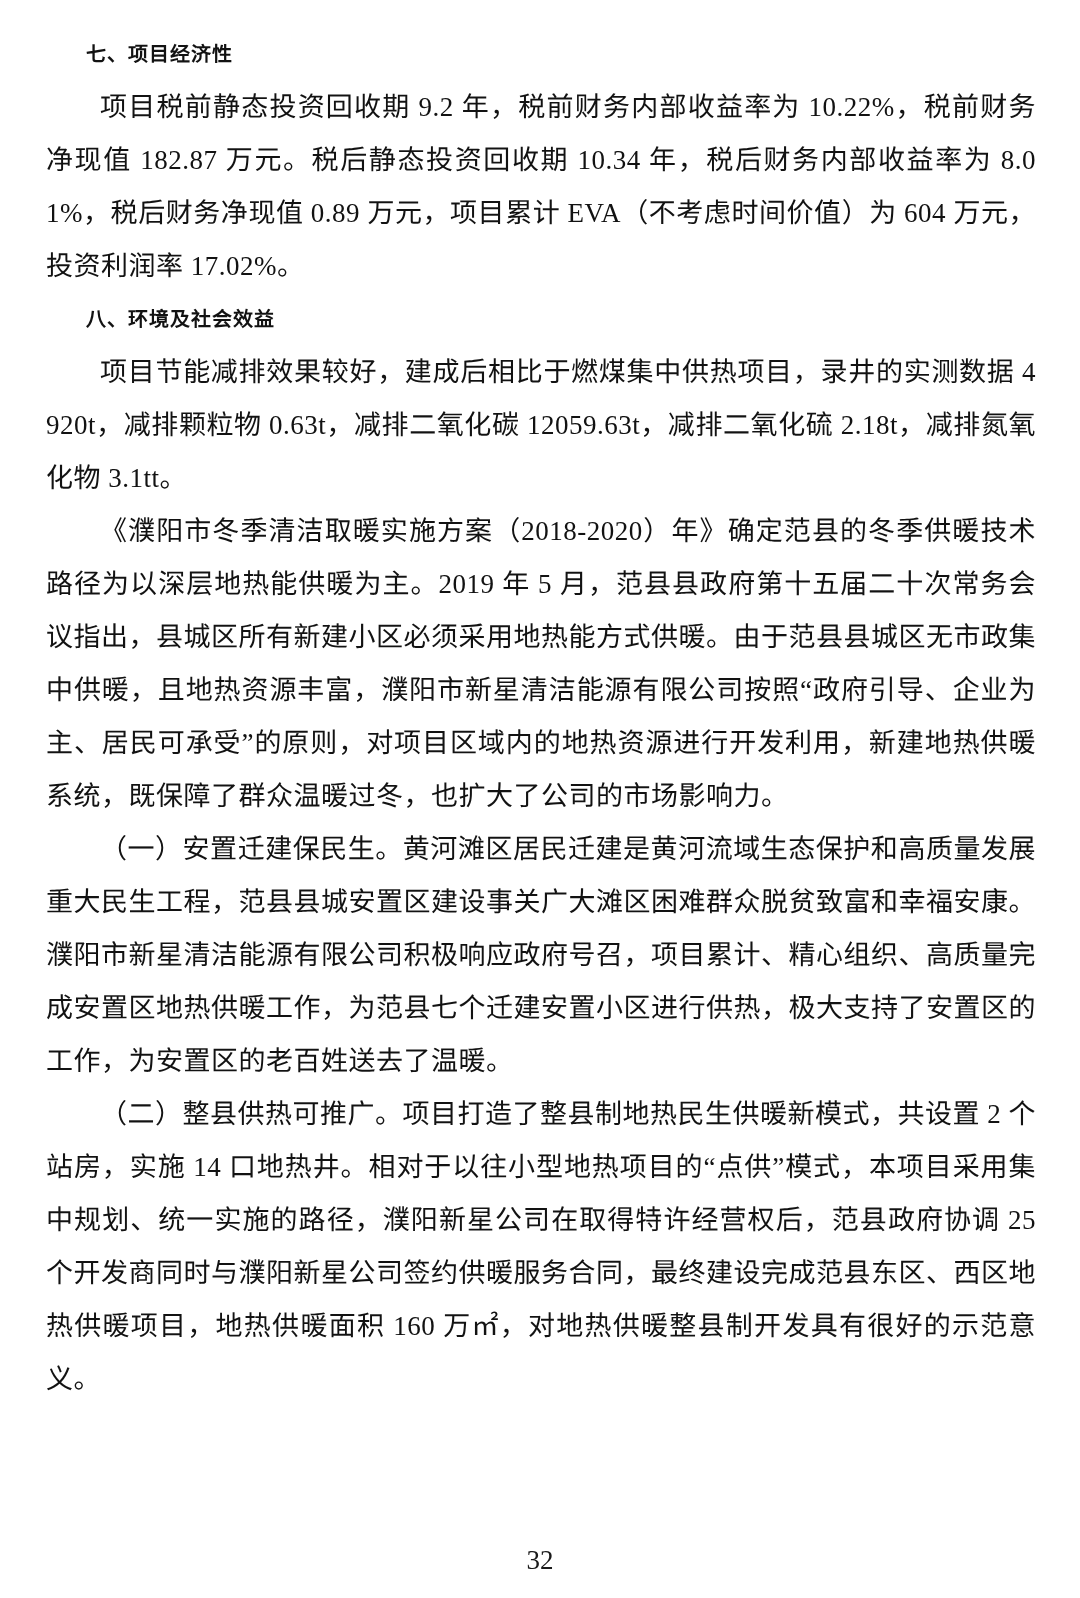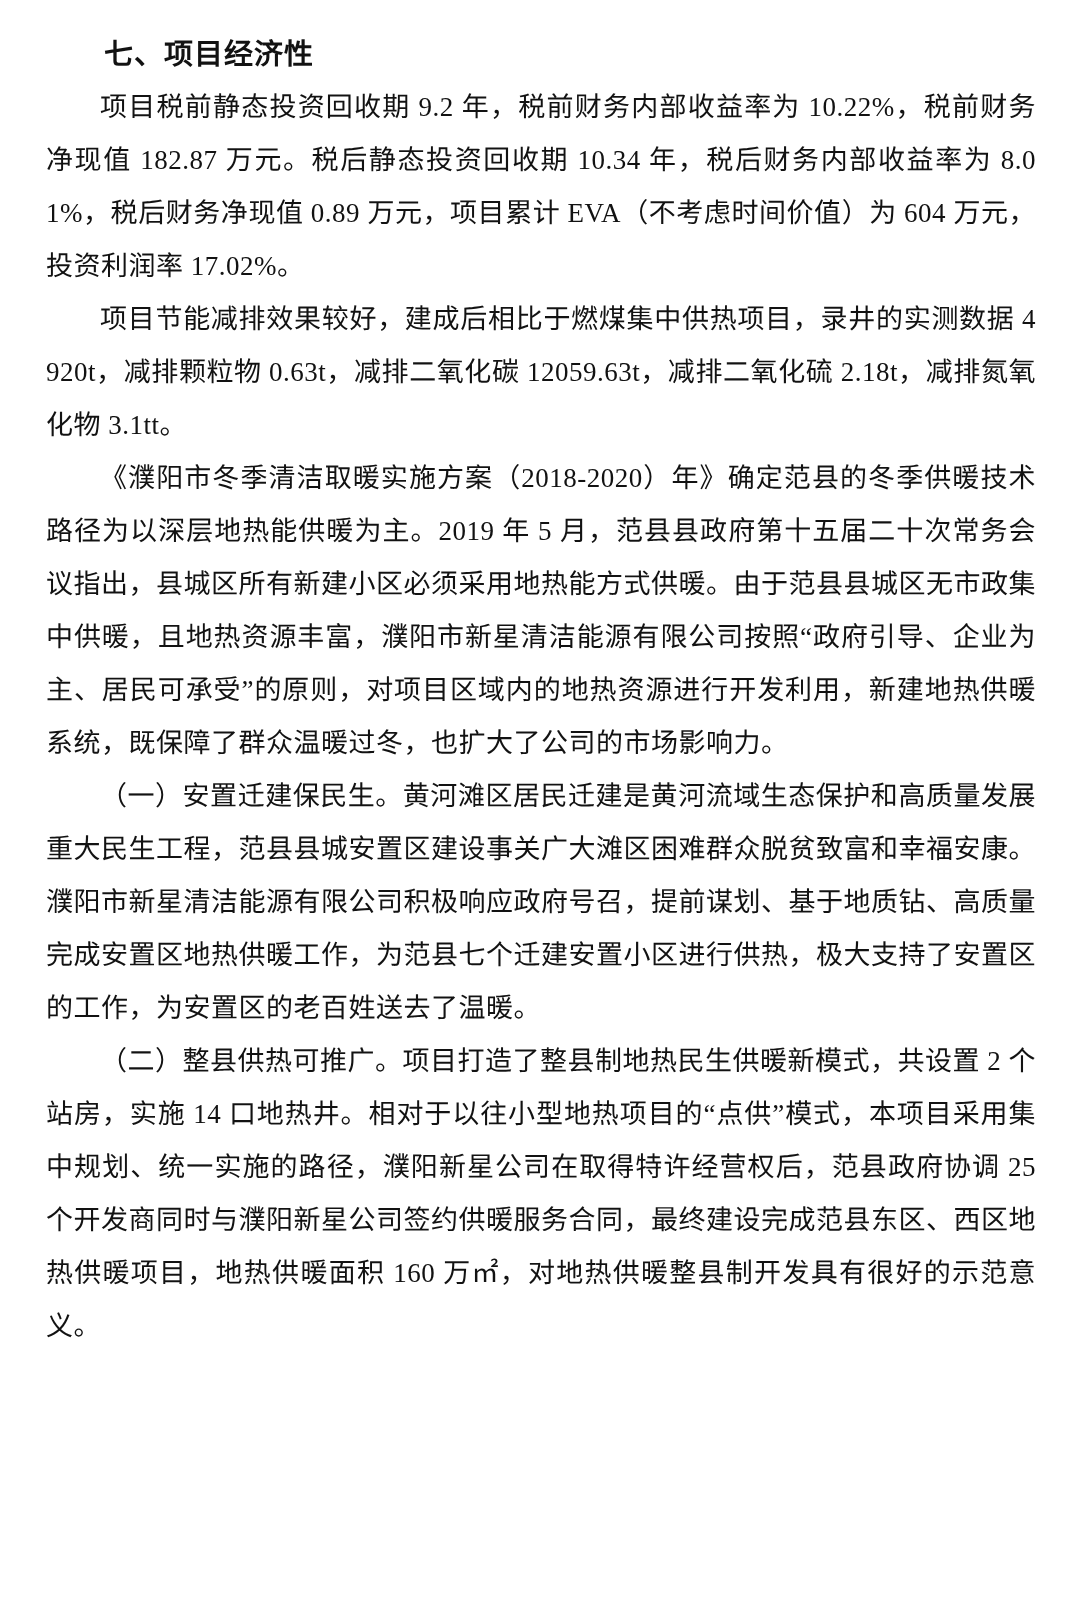--- a/index.html
+++ b/index.html
@@ -30,21 +30,21 @@
     text-align: justify;
     word-break: break-all;
   }
   .block {
     margin: 0;
     padding: 0;
     text-indent: 2em;
   }
   .heading {
     font-weight: bold;
-    font-size: 29px;
+    font-size: 20px;
     text-align: left;
     letter-spacing: 1px;
   }
   .para {
     letter-spacing: 0.5px;
   }
   .page-number {
     position: absolute;
     left: 0;
     right: 0;
@@ -55,18 +55,20 @@
     color: #1a1a1a;
   }
 </style>
 </head>
 <body>
 
 <div class="page">
   <div class="content">
     <h2 class="block heading">七、项目经济性</h2>
     <p class="block para">项目税前静态投资回收期 9.2 年，税前财务内部收益率为 10.22%，税前财务净现值 182.87 万元。税后静态投资回收期 10.34 年，税后财务内部收益率为 8.01%，税后财务净现值 0.89 万元，项目累计 EVA（不考虑时间价值）为 604 万元，投资利润率 17.02%。</p>
+    <h2 class="block heading">八、环境及社会效益</h2>
     <p class="block para">项目节能减排效果较好，建成后相比于燃煤集中供热项目，录井的实测数据 4920t，减排颗粒物 0.63t，减排二氧化碳 12059.63t，减排二氧化硫 2.18t，减排氮氧化物 3.1tt。</p>
     <p class="block para">《濮阳市冬季清洁取暖实施方案（2018-2020）年》确定范县的冬季供暖技术路径为以深层地热能供暖为主。2019 年 5 月，范县县政府第十五届二十次常务会议指出，县城区所有新建小区必须采用地热能方式供暖。由于范县县城区无市政集中供暖，且地热资源丰富，濮阳市新星清洁能源有限公司按照“政府引导、企业为主、居民可承受”的原则，对项目区域内的地热资源进行开发利用，新建地热供暖系统，既保障了群众温暖过冬，也扩大了公司的市场影响力。</p>
-    <p class="block para">（一）安置迁建保民生。黄河滩区居民迁建是黄河流域生态保护和高质量发展重大民生工程，范县县城安置区建设事关广大滩区困难群众脱贫致富和幸福安康。濮阳市新星清洁能源有限公司积极响应政府号召，提前谋划、基于地质钻、高质量完成安置区地热供暖工作，为范县七个迁建安置小区进行供热，极大支持了安置区的工作，为安置区的老百姓送去了温暖。</p>
+    <p class="block para">（一）安置迁建保民生。黄河滩区居民迁建是黄河流域生态保护和高质量发展重大民生工程，范县县城安置区建设事关广大滩区困难群众脱贫致富和幸福安康。濮阳市新星清洁能源有限公司积极响应政府号召，项目累计、精心组织、高质量完成安置区地热供暖工作，为范县七个迁建安置小区进行供热，极大支持了安置区的工作，为安置区的老百姓送去了温暖。</p>
     <p class="block para">（二）整县供热可推广。项目打造了整县制地热民生供暖新模式，共设置 2 个站房，实施 14 口地热井。相对于以往小型地热项目的“点供”模式，本项目采用集中规划、统一实施的路径，濮阳新星公司在取得特许经营权后，范县政府协调 25 个开发商同时与濮阳新星公司签约供暖服务合同，最终建设完成范县东区、西区地热供暖项目，地热供暖面积 160 万㎡，对地热供暖整县制开发具有很好的示范意义。</p>
   </div>
+  <div class="page-number">32</div>
 </div>
 
 </body></html>

